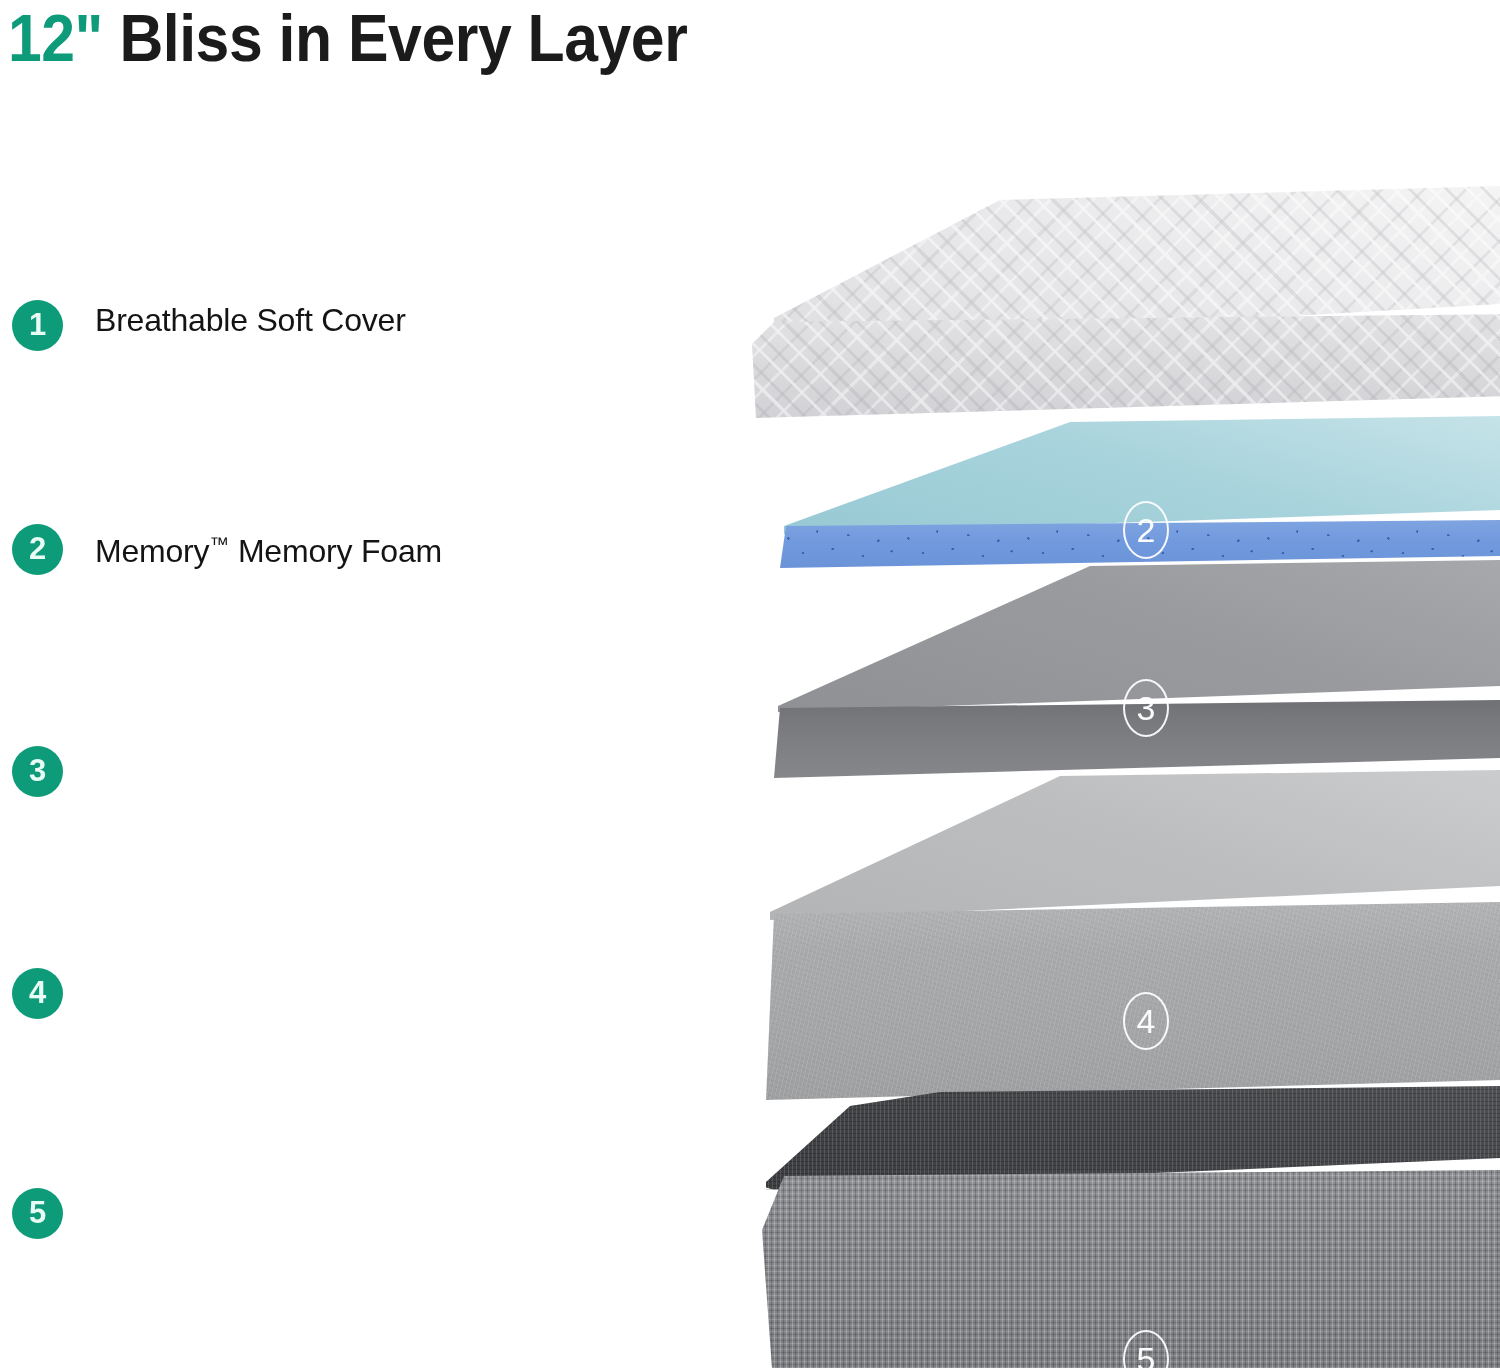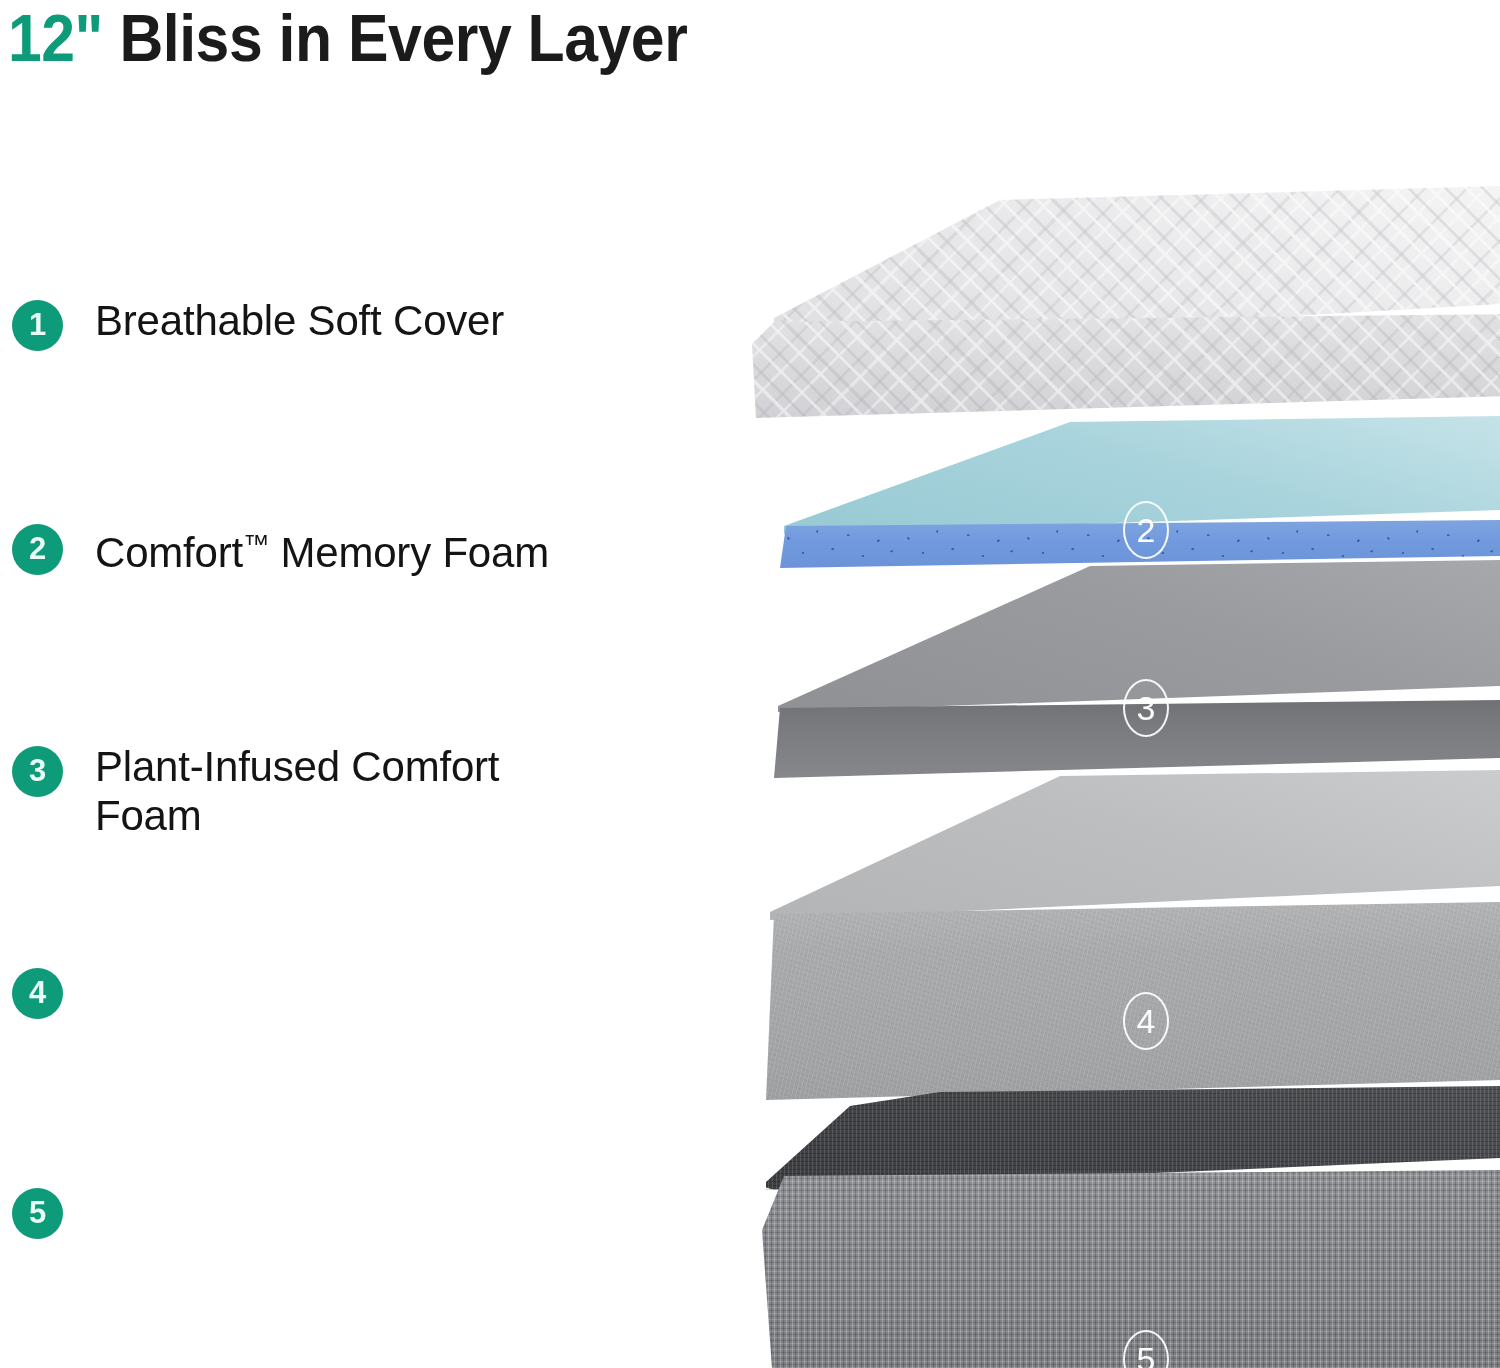--- a/index.html
+++ b/index.html
@@ -78,26 +78,27 @@
     justify-content: center;
     font-size: 31px;
     font-weight: bold;
     color: #e8fbf5;
     line-height: 1;
     padding-bottom: 2px;
     box-sizing: border-box;
   }
   .legend-label {
     margin-left: 32px;
-    font-size: 42px;
+    font-size: 32px;
     line-height: 49px;
     color: #141414;
     font-weight: normal;
     max-width: 470px;
     letter-spacing: -0.2px;
+    text-align: center;
   }
   .legend-label .tm {
     font-size: 0.62em;
     vertical-align: 0.55em;
     letter-spacing: 0;
   }
 
   
   .stack {
     position: absolute;
@@ -301,28 +302,27 @@
       <div class="badge">
         <span class="badge-num">1</span>
       </div>
       <div class="legend-label">Breathable Soft Cover</div>
     </div>
 
     <div class="legend-item" style="top:520px;">
       <div class="badge">
         <span class="badge-num">2</span>
       </div>
-      <div class="legend-label"><span>Comfort</span><span class="tm">™</span><span> Memory Foam</span></div>
+      <div class="legend-label"><span>Memory</span><span class="tm">™</span><span> Memory Foam</span></div>
     </div>
 
     <div class="legend-item" style="top:742px;">
       <div class="badge">
         <span class="badge-num">3</span>
       </div>
-      <div class="legend-label">Plant-Infused Comfort Foam</div>
     </div>
 
     <div class="legend-item" style="top:964px;">
       <div class="badge">
         <span class="badge-num">4</span>
       </div>
     </div>
 
     <div class="legend-item" style="top:1184px;">
       <div class="badge">

